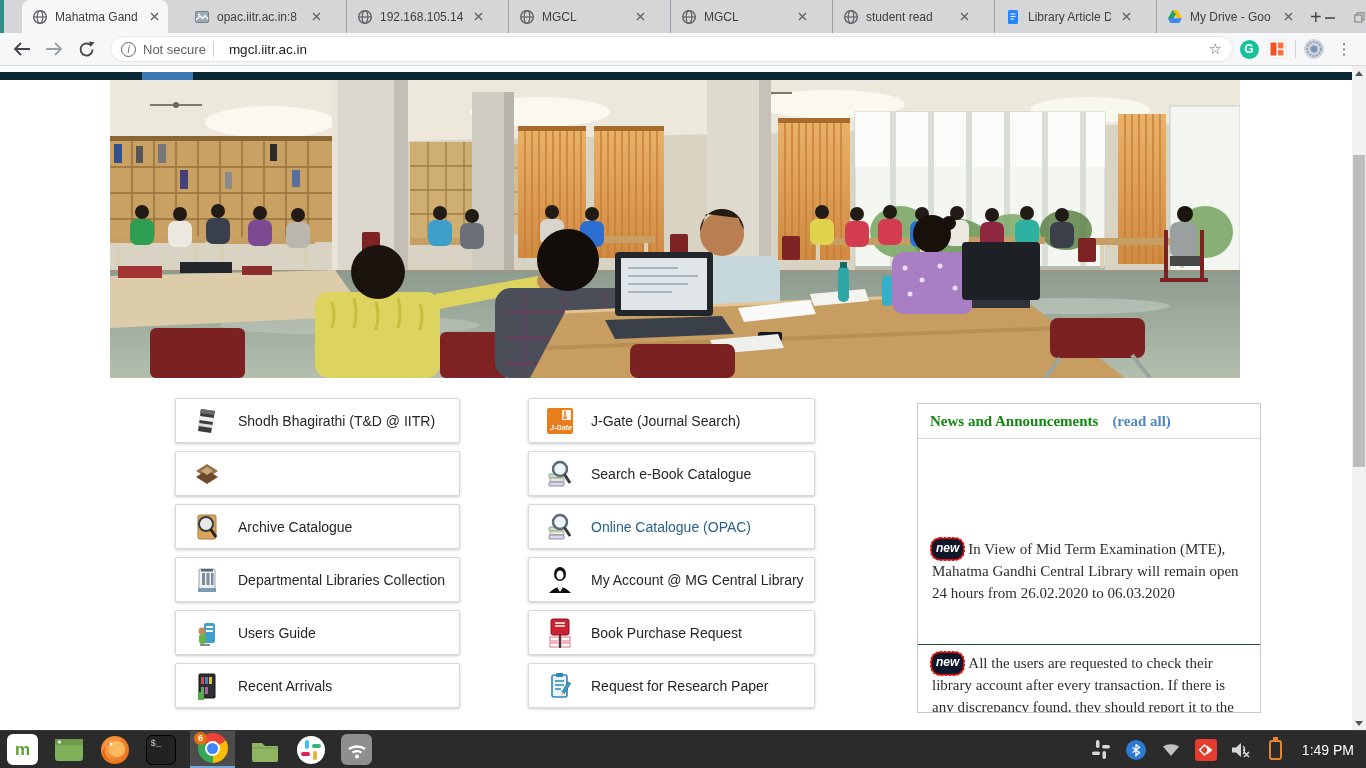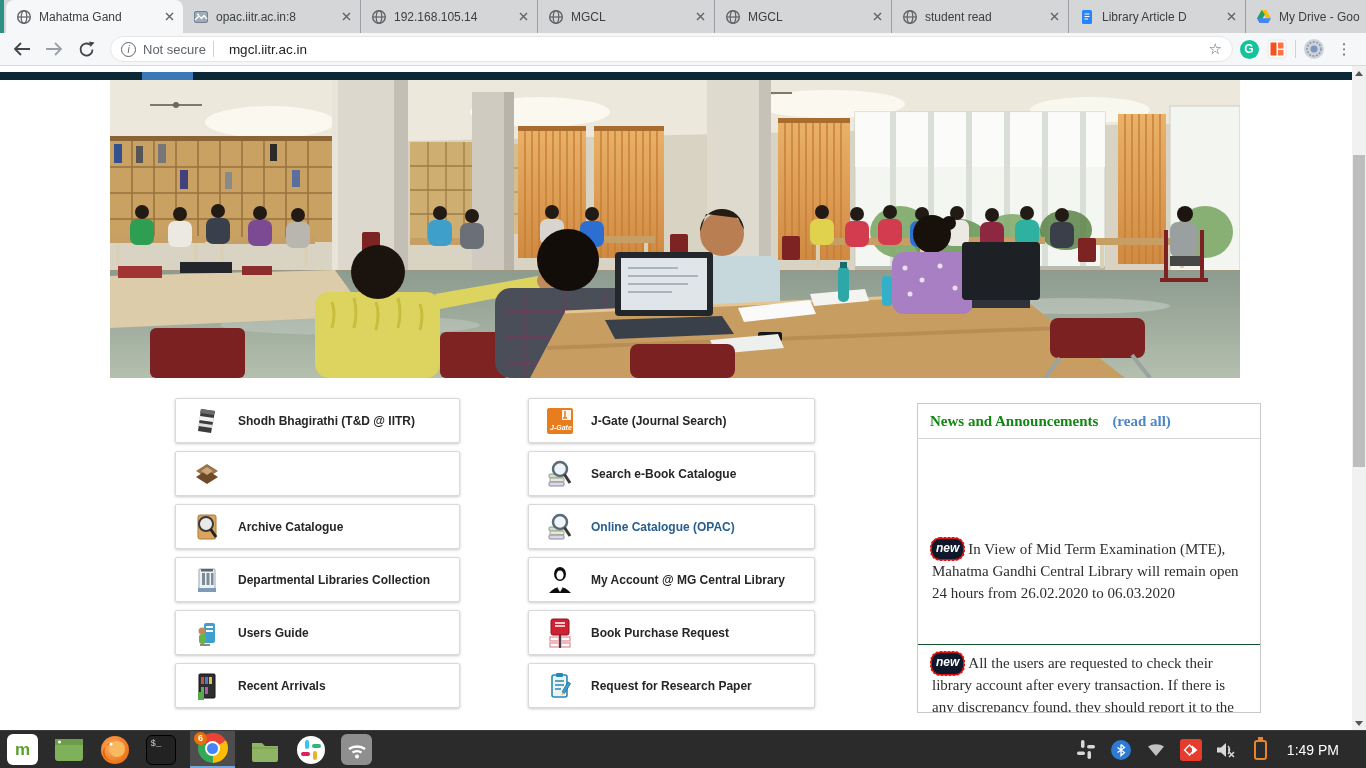--- a/index.html
+++ b/index.html
@@ -2,22 +2,22 @@
 <html><head>
 <meta charset="utf-8">
 <style>
   * { margin:0; padding:0; box-sizing:border-box; }
   html,body { width:1366px; height:768px; overflow:hidden; background:#fff;
     font-family:"Liberation Sans", sans-serif; }
 
   
   .tabstrip { position:relative; height:33px; background:#d4d6d8; display:flex; align-items:flex-end; padding-left:6px; }
   .mint-edge { position:absolute; left:0; top:0; width:4px; height:33px; background:#2e8f85; }
-  .tab { position:relative; width:177px; height:33px; display:flex; align-items:center; gap:7px;
-    padding:0 6px 0 10px; color:#3c4043; font-size:12px; flex:0 0 auto; }
+  .tab { position:relative; width:146px; height:33px; display:flex; align-items:center; gap:7px;
+    padding:0 6px 0 10px; color:#3c4043; font-size:12px; flex:0 0 auto;margin-left:16px; }
   .tab + .tab { border-left:1px solid #9aa0a6; }
   .tab.active { background:#f6f7f8; border-radius:8px 8px 0 0; border-left:none; z-index:2; }
   .tab.active + .tab { border-left:none; }
   .tab-label { flex:1; white-space:nowrap; overflow:hidden; }
   .favicon { width:16px; height:16px; flex:0 0 auto; }
   .tab-close { width:16px; height:16px; flex:0 0 auto; display:flex; align-items:center; justify-content:center; }
   .newtab { width:28px; height:28px; margin:0 0 2px 8px; display:flex; align-items:center; justify-content:center;
     font-size:20px; color:#444; }
   .wincontrols { margin-left:auto; display:flex; align-items:center; gap:14px; padding:0 10px 6px 0; }
   .winbtn { width:16px; height:16px; display:flex; align-items:center; justify-content:center; }
@@ -43,21 +43,21 @@
   .navsliver { position:absolute; left:0; top:6px; width:1352px; height:8px; background:#0b2837; }
   .navsliver .seg { position:absolute; left:142px; top:0; width:51px; height:8px; background:#3b78b5; }
   .photo { position:absolute; left:110px; top:14px; width:1130px; height:298px; border-bottom:1px solid #e2e2e2; background:#d9d3c3; }
   .photo svg { display:block; }
 
   .qcol { position:absolute; top:332px; display:flex; flex-direction:column; gap:8px; }
   .qcol.left { left:175px; width:285px; }
   .qcol.mid { left:528px; width:287px; }
   .qbtn { height:45px; background:#fff; border:1px solid #d9d9d9; border-radius:2px;
     box-shadow:0 1px 3px rgba(0,0,0,.22); display:flex; align-items:center; padding-left:17px; gap:17px; }
-  .qlabel { font-size:12px; font-weight:bold; color:#262626; }
+  .qlabel { font-size:14px; font-weight:normal; color:#262626;text-align:right; }
   .qlabel.blue { color:#275e8e; }
   .qicon { width:28px; height:30px; display:flex; align-items:center; justify-content:center; flex:0 0 auto; }
 
   .news { position:absolute; left:917px; top:337px; width:344px; height:310px; border:1px solid #c9c9c9;
     background:#fff; overflow:hidden; font-family:"Liberation Serif", serif; }
   .news-head { display:flex; align-items:baseline; gap:14px; padding:9px 12px 8px 12px; border-bottom:1px solid #d6d6d6; }
   .news-title { color:#128712; font-weight:bold; font-size:15px; }
   .read-all { color:#4e86c8; font-size:15px; font-weight:bold; }
   .news-spacer { height:92px; }
   .nitem { padding:8px 14px 12px 14px; font-size:15px; line-height:1.45; color:#2e2e2e; }
@@ -88,21 +88,21 @@
     background:conic-gradient(from 60deg,#fbbc05 0 120deg,#34a853 0 240deg,#ea4335 0); }
   .chromeball .w { position:absolute; left:50%; top:50%; width:15px; height:15px; margin:-7.5px; border-radius:50%; background:#fff; }
   .chromeball .b { position:absolute; left:50%; top:50%; width:11px; height:11px; margin:-5.5px; border-radius:50%; background:#4285f4; }
   .wifi-tile { width:31px; height:31px; background:#8f8f8f; border-radius:6px; display:flex; align-items:center; justify-content:center; }
   .tray { margin-left:auto; display:flex; align-items:center; gap:11px; }
   .trayicon { width:24px; height:24px; display:flex; align-items:center; justify-content:center; }
   .bt { width:20px; height:20px; border-radius:50%; background:#2e7bd6; display:flex; align-items:center; justify-content:center; }
   .anydesk { width:22px; height:22px; background:#e73b2e; border-radius:3px; display:flex; align-items:center; justify-content:center; }
   .battery { position:relative; width:13px; height:20px; border:2px solid #e8842c; border-radius:3px; }
   .battery::after { content:""; position:absolute; left:2px; top:-5px; width:5px; height:3px; background:#e8842c; }
-  .clock { color:#fff; font-size:14px; margin:0 21px 0 3px; white-space:nowrap; }
+  .clock { color:#fff; font-size:14px; margin:0 6px 0 3px; white-space:nowrap; }
 </style>
 </head>
 <body>
 
 <div class="tabstrip">
   <div class="mint-edge"></div>
 
   <div class="tab active">
     <span class="favicon">
       <svg width="16" height="16">

